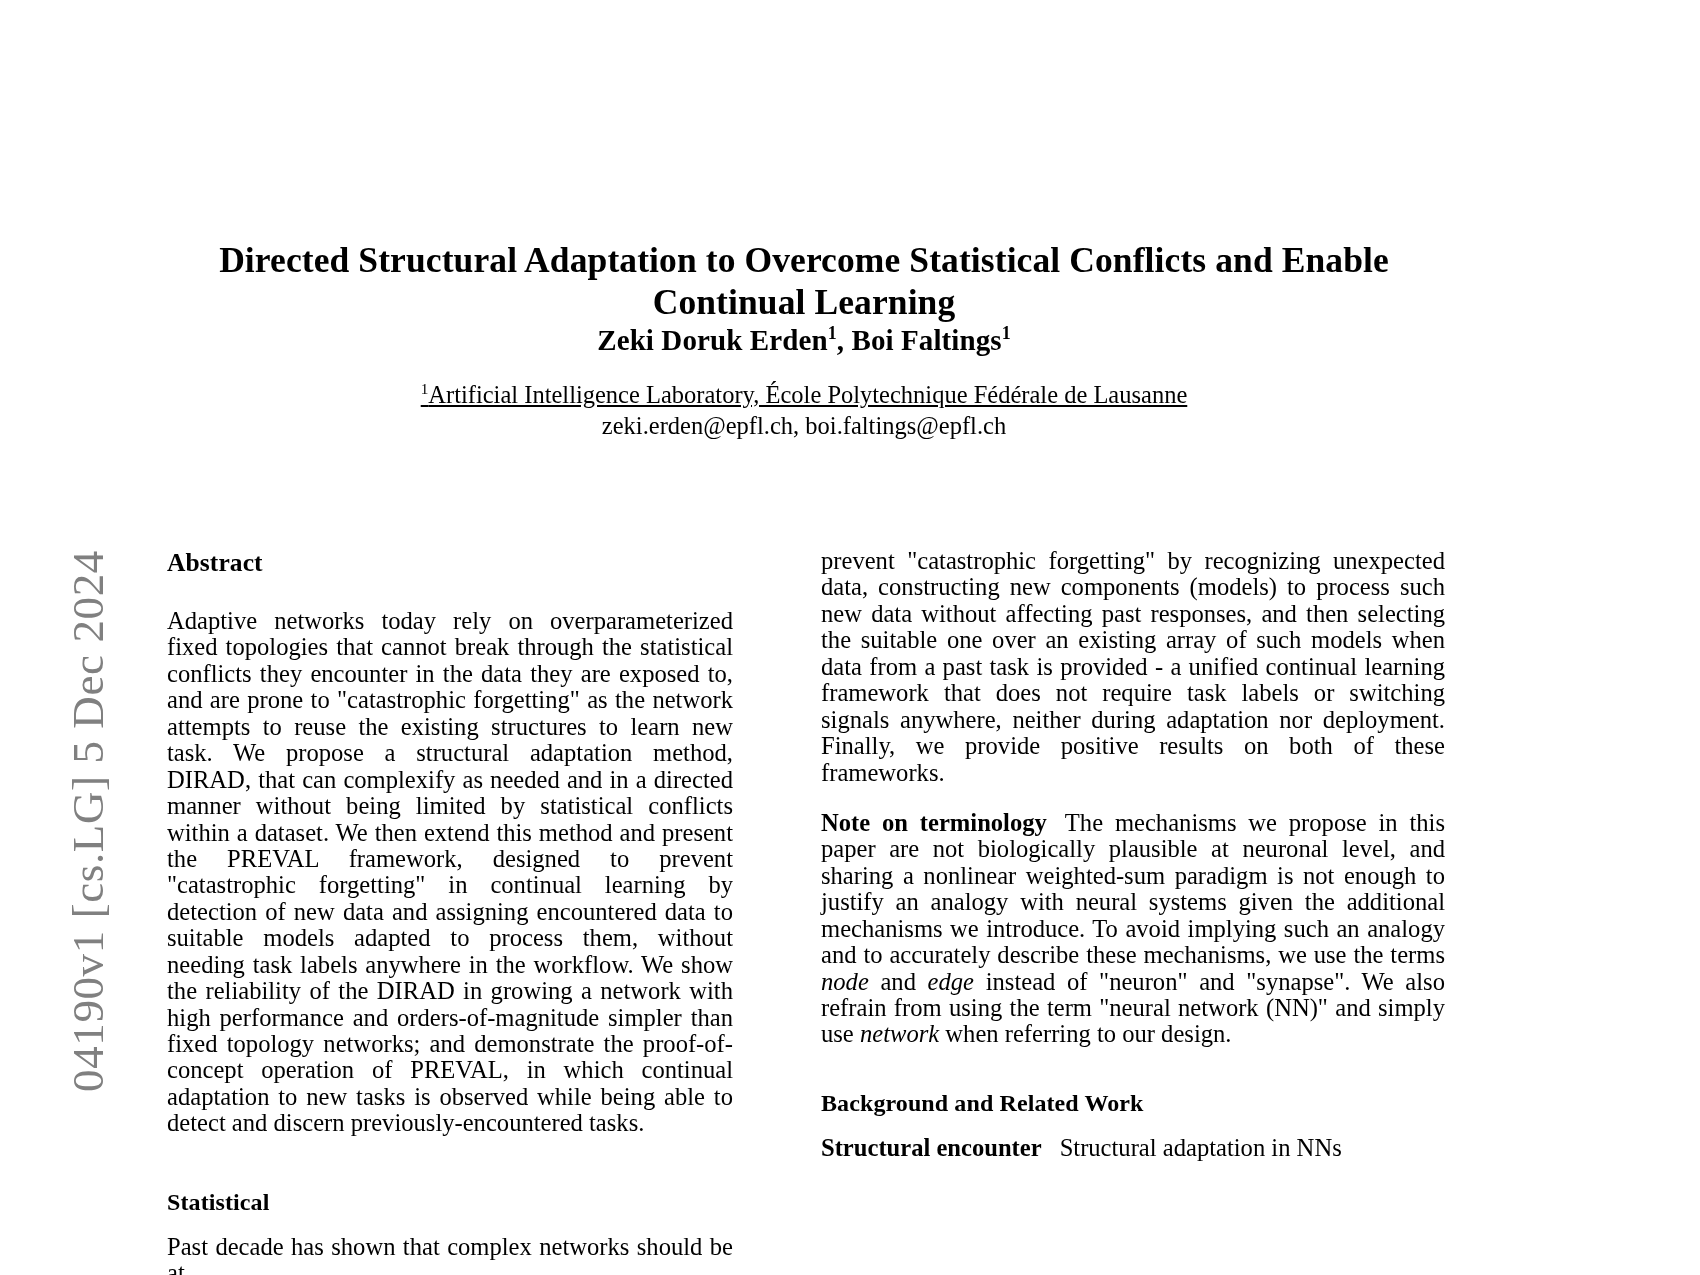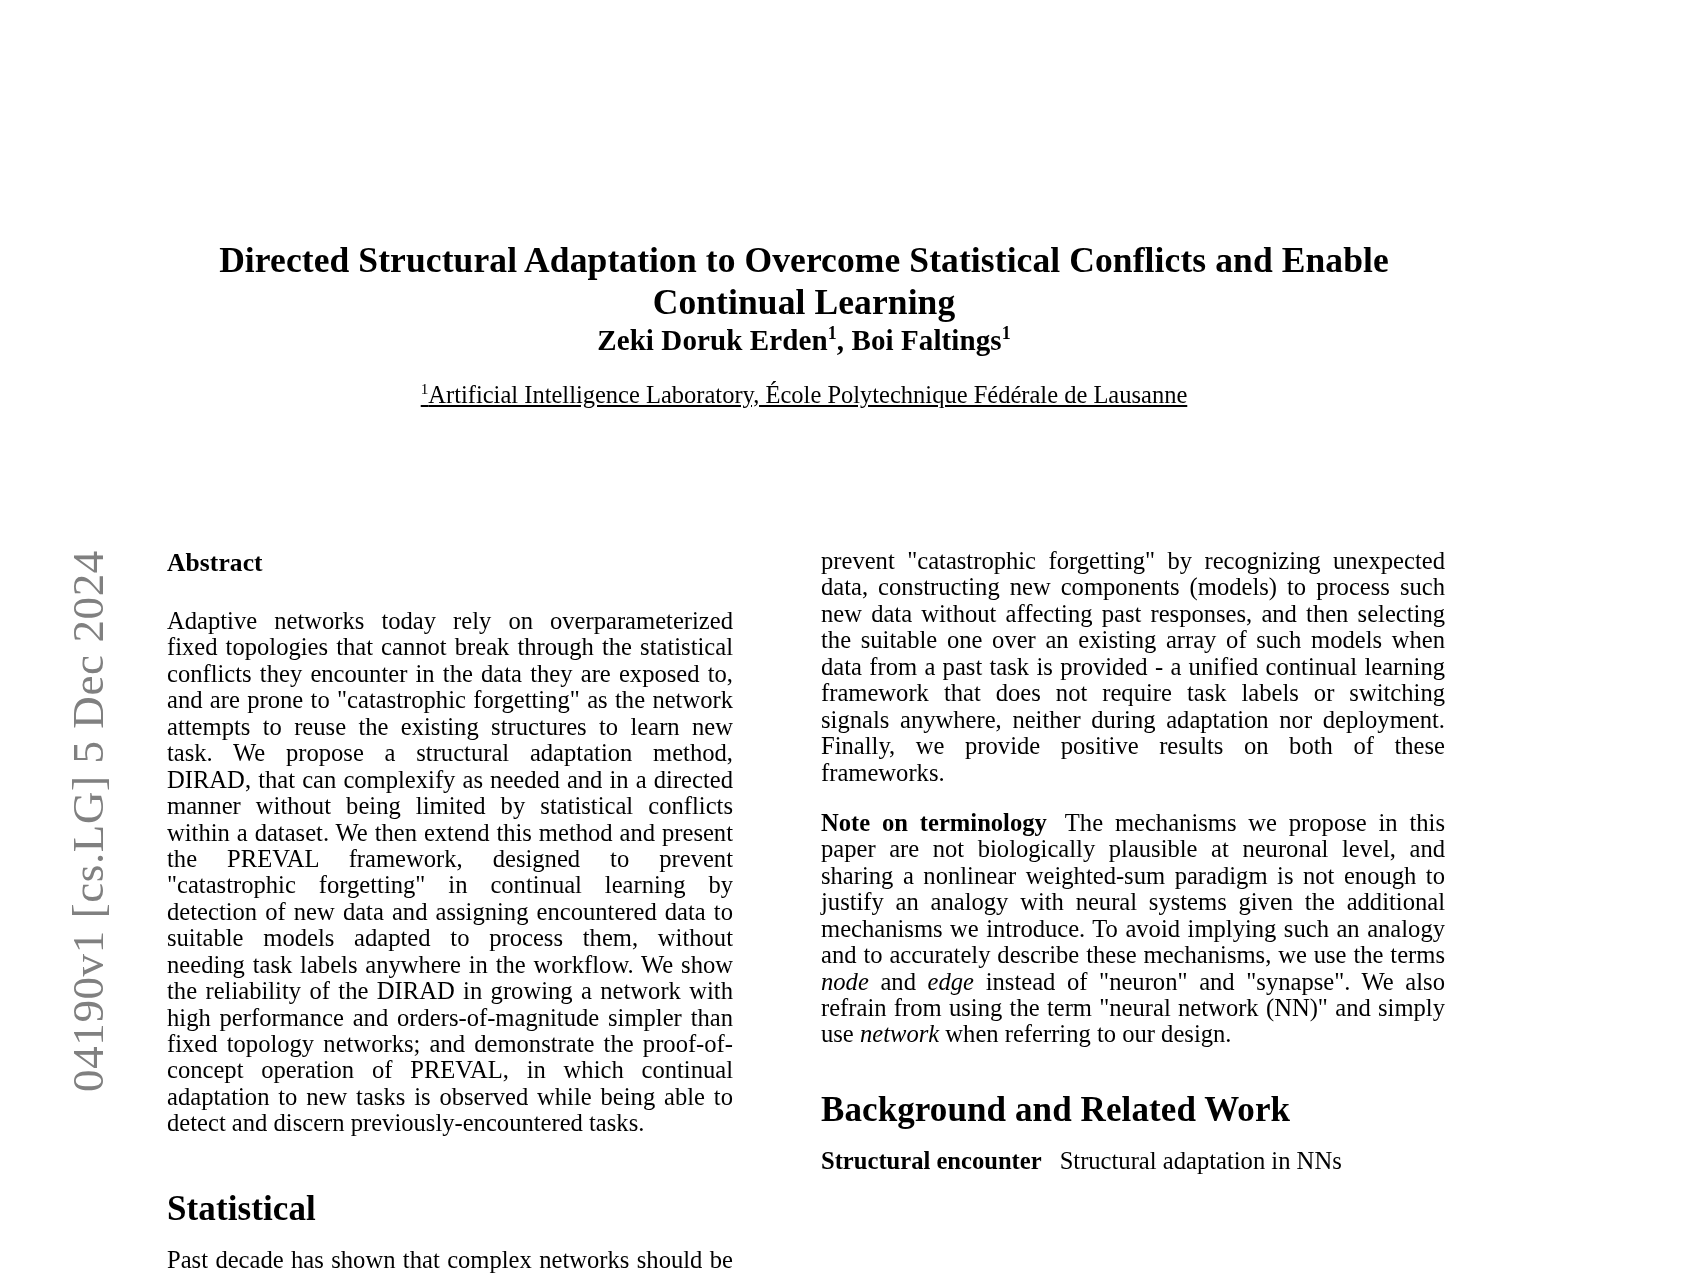--- a/index.html
+++ b/index.html
@@ -96,21 +96,21 @@
   }
   .column.right { width: 624px; }
 
   .section-head {
     font-weight: bold;
     font-size: 26.5px;
     letter-spacing: 0.1px;
   }
   .section-head.abstract-head { font-size: 25.5px; }
   .section-head.big {
-    font-size: 35px;
+    font-size: 24px;
   }
 
   p.body {
     margin: 0;
     font-size: 24.6px;
     line-height: 1.075;
     text-align: justify;
     text-justify: inter-word;
     hyphens: manual;
   }
@@ -141,20 +141,21 @@
       <span>Continual Learning</span>
     </div>
 
     <div id="authors">
       <span>Zeki Doruk Erden</span><span class="sup">1</span><span>, </span><span>Boi Faltings</span><span class="sup">1</span>
     </div>
 
     <div id="affiliation">
       <span class="sup">1</span><span>Artificial Intelligence Laboratory, École Polytechnique Fédérale de Lausanne</span>
     </div>
+    <div id="emails">zeki.erden@epfl.ch, boi.faltings@epfl.ch</div>
   </div>
 
   <div id="columns">
 
     <div class="column left">
       <div class="section-head abstract-head">Abstract</div>
       <div class="spacer-30"></div>
       <p class="body">Adaptive networks today rely on overparameterized fixed topologies that cannot break through the statistical conflicts they encounter in the data they are exposed to, and are prone to "catastrophic forgetting" as the network attempts to reuse the existing structures to learn new task. We propose a structural adaptation method, DIRAD, that can complexify as needed and in a directed manner without being limited by statistical conflicts within a dataset. We then extend this method and present the PREVAL framework, designed to prevent "catastrophic forgetting" in continual learning by detection of new data and assigning encountered data to suitable models adapted to process them, without needing task labels anywhere in the workflow. We show the reliability of the DIRAD in growing a network with high performance and orders-of-magnitude simpler than fixed topology networks; and demonstrate the proof-of-concept operation of PREVAL, in which continual adaptation to new tasks is observed while being able to detect and discern previously-encountered tasks.</p>
       <div class="spacer-52"></div>
       <div class="section-head big">Statistical</div>

